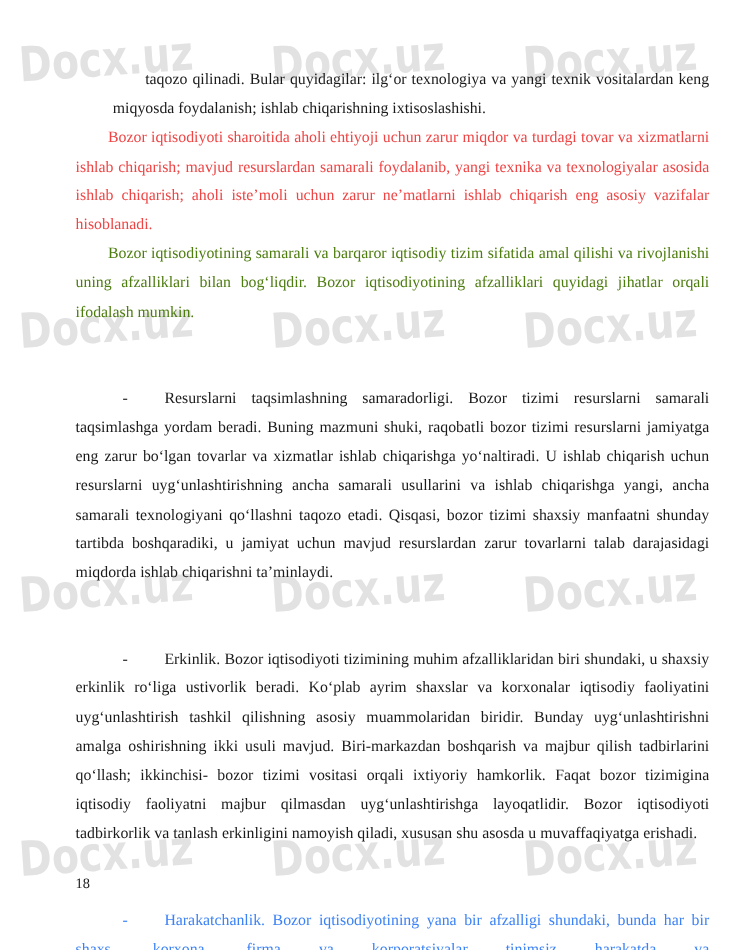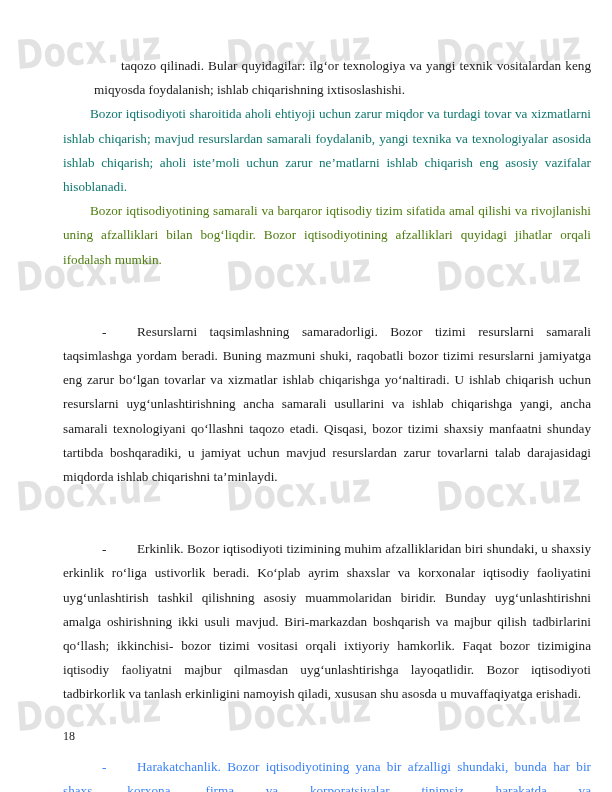--- a/index.html
+++ b/index.html
@@ -85,21 +85,21 @@
       <span class="wm" style="left: 16px; top: 474px; color: rgb(226, 226, 226);">Docx.uz</span>
       <span class="wm" style="left: 226px; top: 474px; color: rgb(226, 226, 226);">Docx.uz</span>
       <span class="wm" style="left: 436px; top: 474px; color: rgb(226, 226, 226);">Docx.uz</span>
       <span class="wm" style="left: 16px; top: 694px; color: rgb(226, 226, 226);">Docx.uz</span>
       <span class="wm" style="left: 226px; top: 694px; color: rgb(226, 226, 226);">Docx.uz</span>
       <span class="wm" style="left: 436px; top: 694px; color: rgb(226, 226, 226);">Docx.uz</span>
     </div>
 
   <div class="text-block">
       <p class="para" style="color: rgb(26, 26, 26); margin-left: 31px;">taqozo qilinadi. Bular quyidagilar: ilg‘or texnologiya va yangi texnik vositalardan keng miqyosda foydalanish; ishlab chiqarishning ixtisoslashishi.</p>
-      <p class="para" style="color: #0f766e;">Bozor iqtisodiyoti sharoitida aholi ehtiyoji uchun zarur miqdor va turdagi tovar va xizmatlarni ishlab chiqarish; mavjud resurslardan samarali foydalanib, yangi texnika va texnologiyalar asosida ishlab chiqarish; aholi iste’moli uchun zarur ne’matlarni ishlab chiqarish eng asosiy vazifalar hisoblanadi.</p>
+      <p class="para" style="color: #ef4444;">Bozor iqtisodiyoti sharoitida aholi ehtiyoji uchun zarur miqdor va turdagi tovar va xizmatlarni ishlab chiqarish; mavjud resurslardan samarali foydalanib, yangi texnika va texnologiyalar asosida ishlab chiqarish; aholi iste’moli uchun zarur ne’matlarni ishlab chiqarish eng asosiy vazifalar hisoblanadi.</p>
       <p class="para" style="color: #4d7c0f;">Bozor iqtisodiyotining samarali va barqaror iqtisodiy tizim sifatida amal qilishi va rivojlanishi uning afzalliklari bilan bog‘liqdir. Bozor iqtisodiyotining afzalliklari quyidagi jihatlar orqali ifodalash mumkin.</p>
       <p class="para bullet" style="color: rgb(26, 26, 26);"><span class="dash">-</span>Resurslarni taqsimlashning samaradorligi. Bozor tizimi resurslarni samarali taqsimlashga yordam beradi. Buning mazmuni shuki, raqobatli bozor tizimi resurslarni jamiyatga eng zarur bo‘lgan tovarlar va xizmatlar ishlab chiqarishga yo‘naltiradi. U ishlab chiqarish uchun resurslarni uyg‘unlashtirishning ancha samarali usullarini va ishlab chiqarishga yangi, ancha samarali texnologiyani qo‘llashni taqozo etadi. Qisqasi, bozor tizimi shaxsiy manfaatni shunday tartibda boshqaradiki, u jamiyat uchun mavjud resurslardan zarur tovarlarni talab darajasidagi miqdorda ishlab chiqarishni ta’minlaydi.</p>
       <p class="para bullet" style="color: rgb(26, 26, 26);"><span class="dash">-</span>Erkinlik. Bozor iqtisodiyoti tizimining muhim afzalliklaridan biri shundaki, u shaxsiy erkinlik ro‘liga ustivorlik beradi. Ko‘plab ayrim shaxslar va korxonalar iqtisodiy faoliyatini uyg‘unlashtirish tashkil qilishning asosiy muammolaridan biridir. Bunday uyg‘unlashtirishni amalga oshirishning ikki usuli mavjud. Biri-markazdan boshqarish va majbur qilish tadbirlarini qo‘llash; ikkinchisi- bozor tizimi vositasi orqali ixtiyoriy hamkorlik. Faqat bozor tizimigina iqtisodiy faoliyatni majbur qilmasdan uyg‘unlashtirishga layoqatlidir. Bozor iqtisodiyoti tadbirkorlik va tanlash erkinligini namoyish qiladi, xususan shu asosda u muvaffaqiyatga erishadi.</p>
       <p class="para bullet justify-last" style="color: #3b82f6;"><span class="dash">-</span>Harakatchanlik. Bozor iqtisodiyotining yana bir afzalligi shundaki, bunda har bir shaxs, korxona, firma va korporatsiyalar tinimsiz harakatda va</p>
     </div>
 
   <div class="page-number">18</div>
 
 </div>
 

